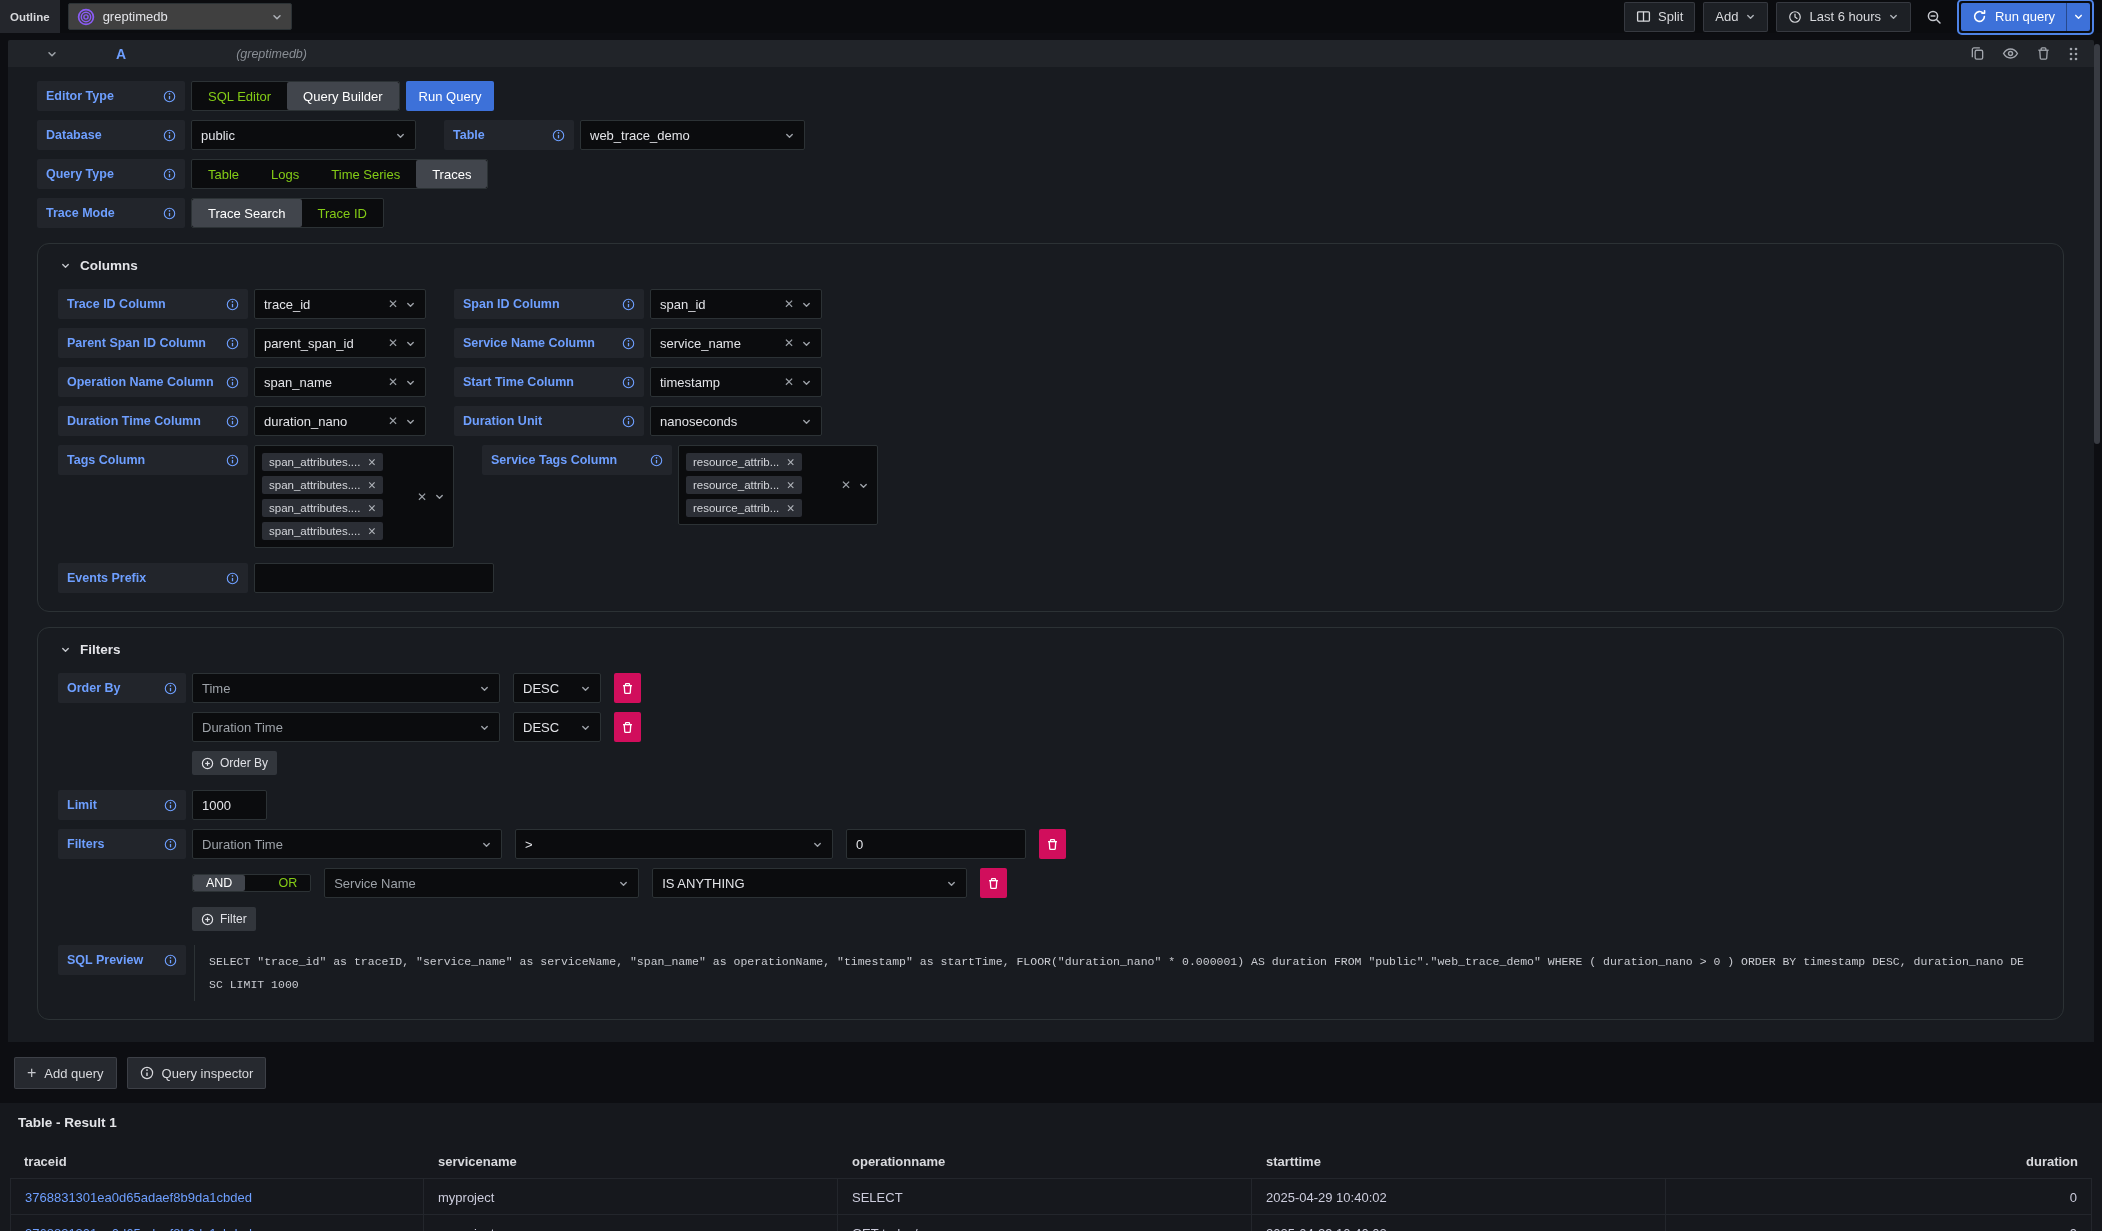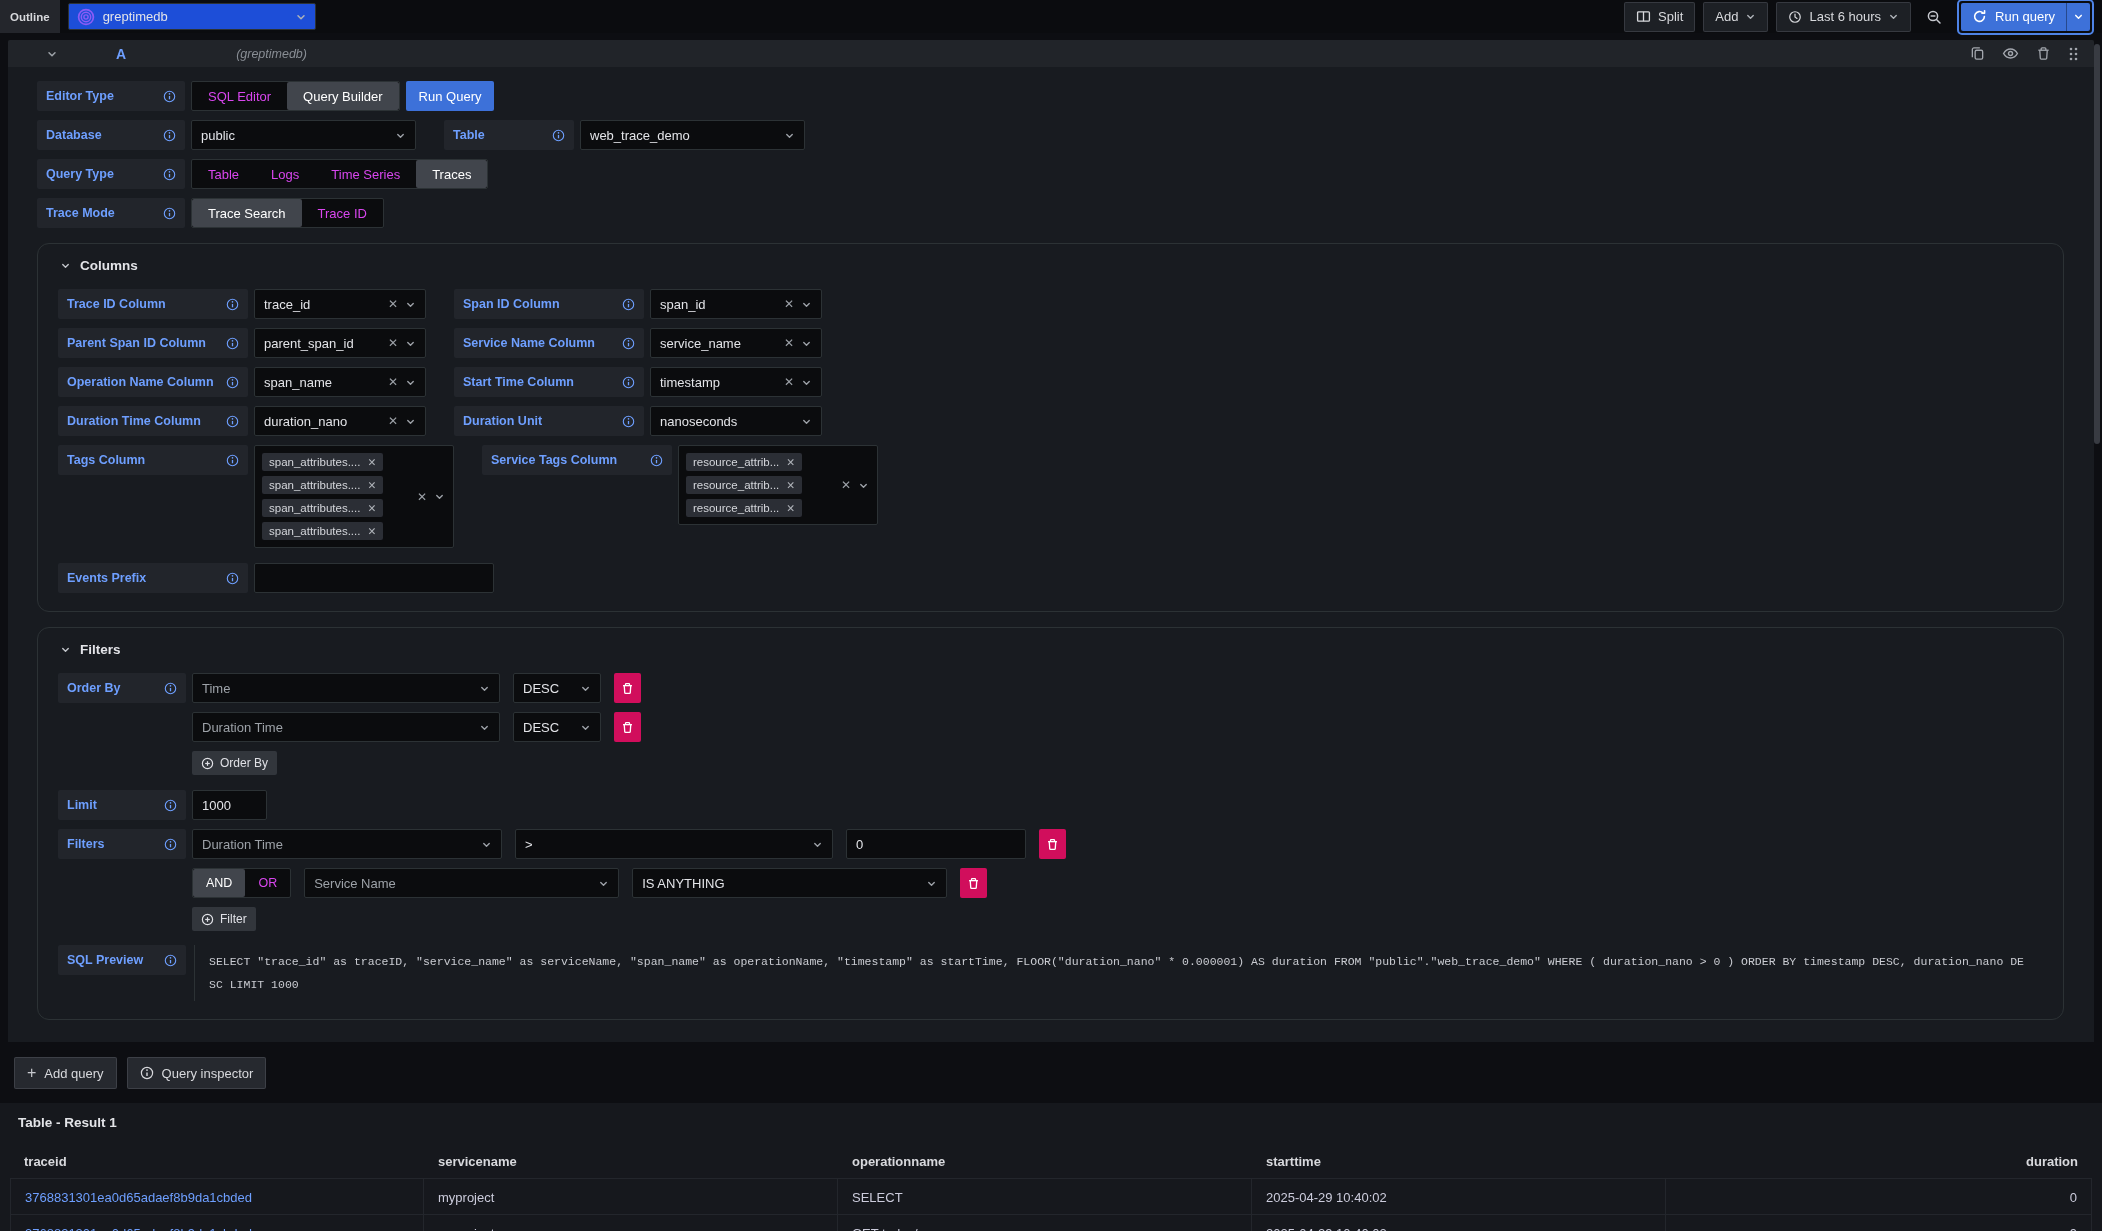--- a/index.html
+++ b/index.html
@@ -7,21 +7,21 @@
   body {
     background:#0d0e12; color:#d8d9dd;
     font-family:"Liberation Sans", sans-serif; font-size:13px;
     display:flex; flex-direction:column; overflow:hidden; position:relative;
   }
   svg { display:block; }
 
   
   .topbar { height:33px; flex:0 0 33px; display:flex; align-items:center; background:#0b0c0f; }
   .outline-btn { height:33px; padding:0 10px; display:flex; align-items:center; background:#24262c; font-size:11.5px; font-weight:700; color:#d8d9dd; cursor:pointer; }
-  .ds-picker { margin-left:8px; width:248px; height:27px; border:1px solid #2c3235; border-radius:2px; background:#1d4ed8; display:flex; align-items:center; gap:8px; padding:0 8px; cursor:pointer; }
+  .ds-picker { margin-left:8px; width:224px; height:27px; border:1px solid #2c3235; border-radius:2px; background:#404040; display:flex; align-items:center; gap:8px; padding:0 8px; cursor:pointer; }
   .ds-picker .name { flex:1; font-size:13px; color:#e3e4e8; font-weight:500; }
   .topbar-right { margin-left:auto; display:flex; align-items:center; gap:8px; padding-right:8px; }
   .tb-btn { height:30px; display:flex; align-items:center; gap:7px; padding:0 11px; background:#1d2025; border:1px solid rgba(204,204,220,0.15); border-radius:2px; color:#d8d9dd; font-size:13px; font-weight:500; cursor:pointer; }
   .tb-btn .chev { color:#aeb2b8; }
   .tb-icon-btn { width:30px; height:30px; display:flex; align-items:center; justify-content:center; color:#c7c9cf; background:transparent; border:none; cursor:pointer; }
   .runq-ring { display:flex; border:2px solid #4e83e6; border-radius:5px; padding:2px; }
   .runq-main { height:28px; display:flex; align-items:center; gap:8px; padding:0 11px; background:#3d71d9; border:none; border-radius:2px 0 0 2px; color:#fff; font-size:13px; font-weight:500; cursor:pointer; }
   .runq-caret { width:24px; height:28px; display:flex; align-items:center; justify-content:center; background:#3d71d9; border:none; border-left:1px solid rgba(0,0,0,0.35); border-radius:0 2px 2px 0; color:#fff; cursor:pointer; }
 
   
@@ -36,21 +36,21 @@
   .qbody { padding:14px 30px 22px 29px; }
   .row { display:flex; align-items:center; gap:6px; margin-bottom:9px; }
   .row.top-align { align-items:flex-start; }
   .row-left { display:flex; align-items:center; gap:6px; }
   .lbl { height:30px; background:#22252b; border-radius:2px; display:flex; align-items:center; padding:0 9px; gap:6px; }
   .lbl .t { color:#6e9fff; font-size:12.5px; font-weight:600; }
   .lbl .info { margin-left:auto; color:#6e9fff; cursor:pointer; }
   .w148 { width:148px; } .w130 { width:130px; } .w190 { width:190px; } .w128 { width:128px; }
 
   .seg { display:inline-flex; align-items:stretch; height:30px; background:#0b0c0e; border:1px solid #2c3235; border-radius:2px; overflow:hidden; }
-  .seg-opt { display:flex; align-items:center; padding:0 16px; color:#d946ef; font-size:13px; font-weight:500; cursor:pointer; white-space:nowrap; }
+  .seg-opt { display:flex; align-items:center; padding:0 16px; color:#84cc16; font-size:13px; font-weight:500; cursor:pointer; white-space:nowrap; }
   .seg-opt.active { background:#41454c; color:#ffffff; border-radius:2px; }
 
   .select { height:30px; background:#0b0c0e; border:1px solid #2c3235; border-radius:2px; display:flex; align-items:center; gap:7px; padding:0 9px; cursor:pointer; }
   .select .val { flex:1; color:#e3e4e8; font-size:13px; white-space:nowrap; overflow:hidden; }
   .select .val.muted { color:#9da2a8; }
   .select .clear { color:#9da2a8; font-size:12px; line-height:1; cursor:pointer; }
   .select .chev { color:#9da2a8; }
   .w225 { width:225px; } .w200 { width:172px; } .w275 { width:308px; } .w88 { width:88px; }
   .w310 { width:310px; } .w318 { width:318px; } .w315 { width:315px; }
 
@@ -69,21 +69,21 @@
 
   .multibox { position:relative; width:200px; background:#0b0c0e; border:1px solid #2c3235; border-radius:2px; padding:7px 44px 7px 7px; display:flex; flex-direction:column; gap:5px; }
   .chip { display:inline-flex; align-items:center; gap:7px; background:#2b2e35; border-radius:2px; padding:3px 7px; font-size:11.5px; color:#d4d6db; width:max-content; }
   .chip .x { color:#aeb2b8; font-size:10.5px; cursor:pointer; }
   .ms-ctrl { position:absolute; right:8px; top:50%; transform:translateY(-50%); display:flex; align-items:center; gap:7px; color:#9da2a8; }
   .ms-ctrl .clear { font-size:12px; cursor:pointer; }
 
   .ghost-btn { height:24px; display:inline-flex; align-items:center; gap:6px; padding:0 9px; background:#32363c; border:none; border-radius:2px; color:#e0e1e6; font-size:12px; font-weight:500; cursor:pointer; }
   .trash-btn { width:27px; height:30px; display:flex; align-items:center; justify-content:center; background:#d10e5c; border:none; border-radius:2px; color:#fff; cursor:pointer; }
 
-  .andor { display:inline-flex; height:30px; background:#0b0c0e; border:1px solid #2c3235; border-radius:2px; overflow:hidden; }
+  .andor { display:inline-flex; height:18px; background:#0b0c0e; border:1px solid #2c3235; border-radius:2px; overflow:hidden;gap:20px; }
   .andor .seg-opt { padding:0 13px; font-size:12.5px; }
 
   .sqlrow { display:flex; align-items:flex-start; gap:6px; margin-top:14px; }
   .sqlbox { flex:1; border-left:1px solid #2c3235; margin-left:2px; padding:5px 14px; font-family:"Liberation Mono","DejaVu Sans Mono",monospace; font-size:11.5px; line-height:2.0; color:#c9cbd1; word-break:break-all; }
 
   
   .footer-btns { display:flex; gap:10px; padding:15px 0 0 14px; }
   .sec-btn { height:32px; display:flex; align-items:center; gap:8px; padding:0 12px; background:#26292f; border:1px solid rgba(204,204,220,0.14); border-radius:2px; color:#d8d9dd; font-size:13px; font-weight:500; cursor:pointer; }
   .sec-btn .plus { font-size:16px; font-weight:400; color:#c7c9cf; }
 

